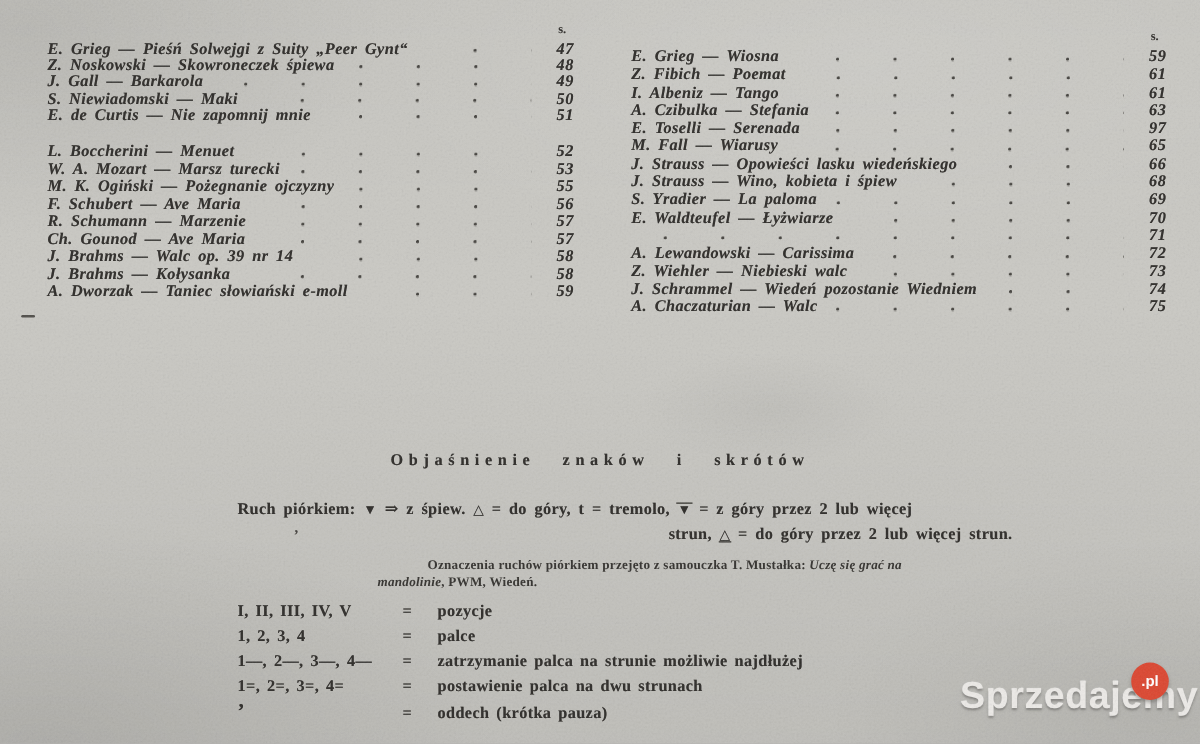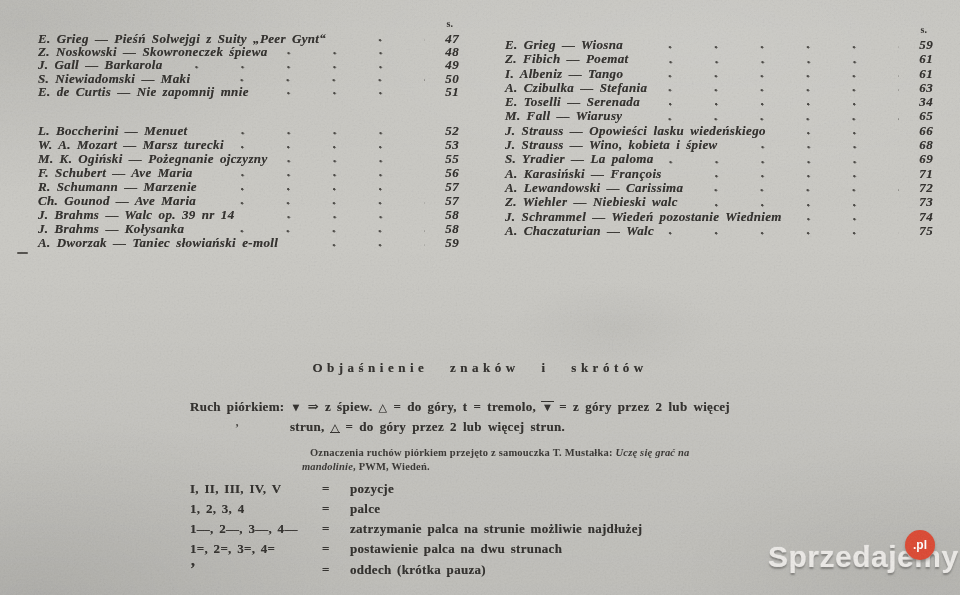--- a/index.html
+++ b/index.html
@@ -19,49 +19,49 @@
   }
   svg.grain{position:absolute;inset:0;pointer-events:none;}
   svg.grain.dark{mix-blend-mode:multiply;opacity:.13;}
   svg.grain.light{mix-blend-mode:screen;opacity:.09;}
 
   
   .col{position:absolute;font-size:13px;font-weight:bold;letter-spacing:.35px;word-spacing:2.5px;}
   .col-left{left:38px;top:17px;width:421px;}
   .col-right{left:505px;top:23px;width:428px;}
   .s-head{text-align:right;padding-right:6px;font-size:10px;font-weight:bold;height:15px;line-height:13px;letter-spacing:0;}
-  .group-2{margin-top:26px;}
+  .group-2{margin-top:16px;}
   .g1 .trow{line-height:13.2px;}
   .g2 .trow{line-height:14px;}
   .col-right .trow{line-height:14.3px;}
   .trow{display:flex;align-items:baseline;font-style:italic;}
   .trow .t{white-space:nowrap;text-shadow:0 0 .5px rgba(46,44,41,.55);}
   .trow .dots{
     flex:1 1 auto;height:3px;align-self:flex-end;margin:0 8px 3px 14px;min-width:10px;
     background-image:radial-gradient(circle at 1.3px 1.3px,#45433f 1.05px,rgba(0,0,0,0) 1.45px);
     background-size:46px 3px;background-repeat:repeat-x;background-position:right bottom;
   }
   .trow .n{width:26px;text-align:right;white-space:nowrap;text-shadow:0 0 .5px rgba(46,44,41,.55);}
 
   
   .legend-heading{
     position:absolute;top:360px;left:0;width:960px;text-align:center;
     font-size:13px;font-weight:bold;letter-spacing:4.5px;word-spacing:14px;
     text-shadow:0 0 .5px rgba(46,44,41,.5);
   }
   .ruch{position:absolute;left:190px;top:397px;width:620px;font-size:13px;font-weight:bold;
         letter-spacing:.3px;word-spacing:2.5px;line-height:20px;text-shadow:0 0 .5px rgba(46,44,41,.5);}
-  .ruch-line2{margin-left:100px;}
+  .ruch-line2{margin-left:100px;text-align:right;}
   .tri{font-size:11px;display:inline-block;position:relative;line-height:1;}
   .tri.over::after{content:"";position:absolute;left:-1px;right:-1px;top:-1px;border-top:1.6px solid #2e2c29;}
   .tri.under::after{content:"";position:absolute;left:-1px;right:-1px;bottom:0;border-bottom:1.6px solid #2e2c29;}
 
   .note{position:absolute;left:302px;top:446px;width:480px;font-size:10.5px;font-weight:bold;
         line-height:14px;letter-spacing:.2px;color:#34322f;}
-  .note .l1{padding-left:8px;}
+  .note .l1{padding-left:8px;margin-left:32px;}
 
   .symbols{position:absolute;left:190px;top:479px;width:600px;font-size:13px;font-weight:bold;
            letter-spacing:.3px;word-spacing:2px;text-shadow:0 0 .5px rgba(46,44,41,.5);}
   .srow{display:flex;line-height:20px;align-items:baseline;}
   .sm-sym{width:132px;white-space:nowrap;}
   .sm-eq{width:28px;}
   .sm-meaning{flex:1;white-space:nowrap;}
   .sm-sym.breath{font-size:17px;}
 
   
@@ -182,21 +182,21 @@
           <span class="n">61</span>
         </div>
         <div class="trow">
           <span class="t">A. Czibulka — Stefania</span>
           <span class="dots"></span>
           <span class="n">63</span>
         </div>
         <div class="trow">
           <span class="t">E. Toselli — Serenada</span>
           <span class="dots"></span>
-          <span class="n">34</span>
+          <span class="n">97</span>
         </div>
         <div class="trow">
           <span class="t">M. Fall — Wiarusy</span>
           <span class="dots"></span>
           <span class="n">65</span>
         </div>
         <div class="trow">
           <span class="t">J. Strauss — Opowieści lasku wiedeńskiego</span>
           <span class="dots"></span>
           <span class="n">66</span>
@@ -205,21 +205,25 @@
           <span class="t">J. Strauss — Wino, kobieta i śpiew</span>
           <span class="dots"></span>
           <span class="n">68</span>
         </div>
         <div class="trow">
           <span class="t">S. Yradier — La paloma</span>
           <span class="dots"></span>
           <span class="n">69</span>
         </div>
         <div class="trow">
-          <span class="t">A. Karasiński — François</span>
+          <span class="t">E. Waldteufel — Łyżwiarze</span>
+          <span class="dots"></span>
+          <span class="n">70</span>
+        </div>
+        <div class="trow">
           <span class="dots"></span>
           <span class="n">71</span>
         </div>
         <div class="trow">
           <span class="t">A. Lewandowski — Carissima</span>
           <span class="dots"></span>
           <span class="n">72</span>
         </div>
         <div class="trow">
           <span class="t">Z. Wiehler — Niebieski walc</span>

